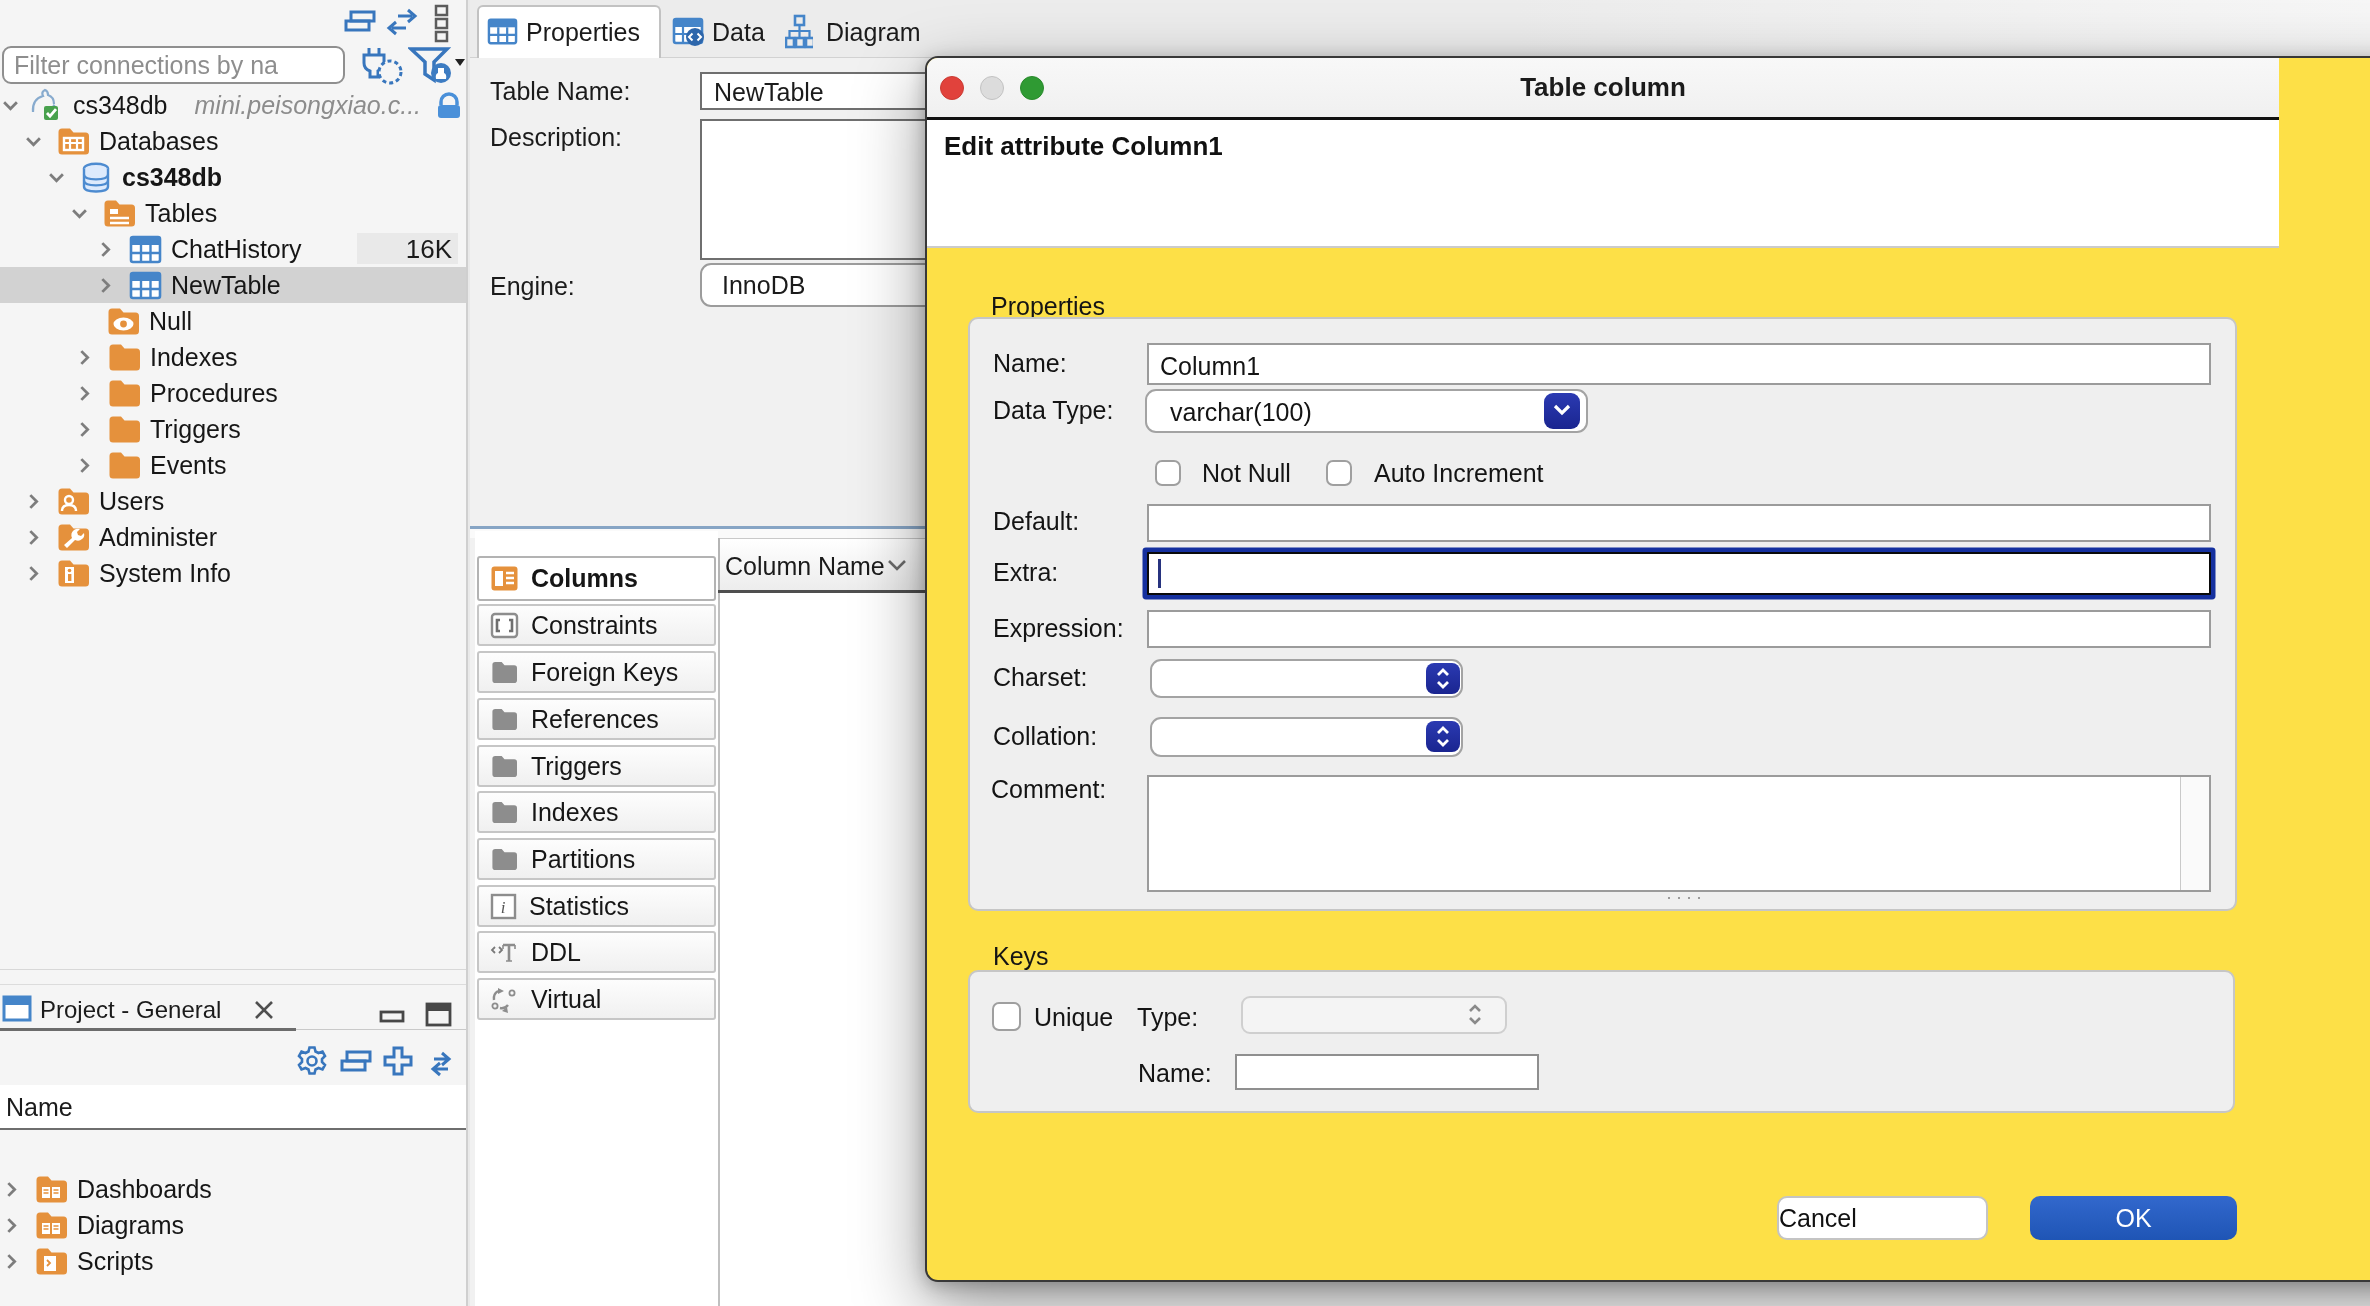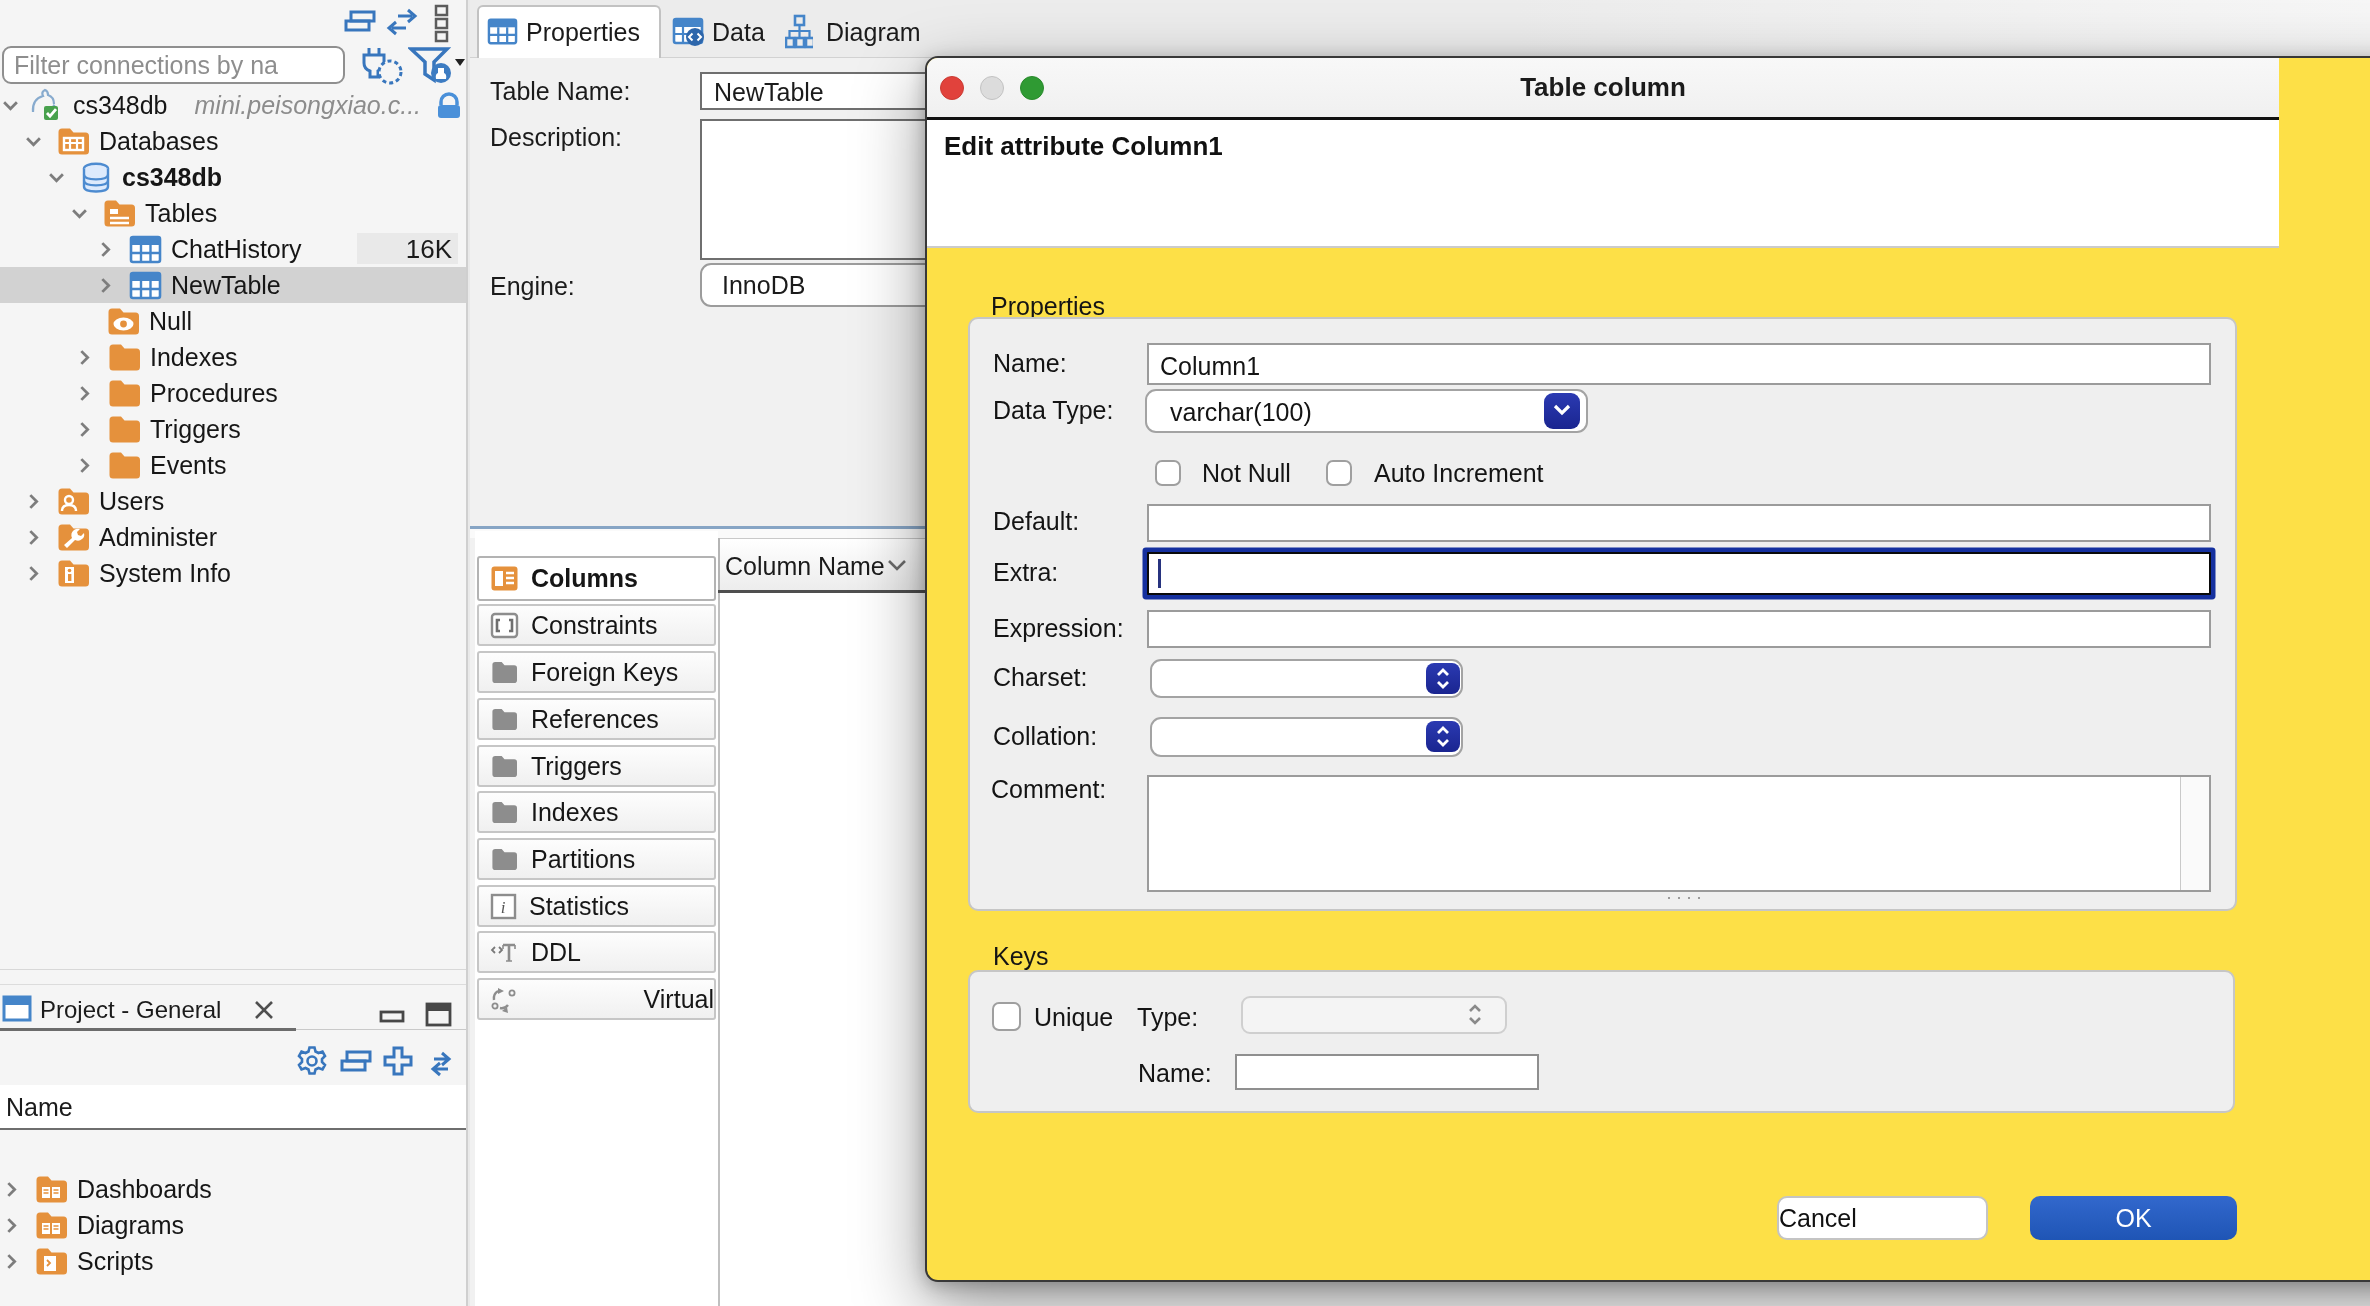--- a/index.html
+++ b/index.html
@@ -134,21 +134,21 @@
       <span class="lbl">Statistics</span>
     </div>
     <div class="vtab" style="top:393px;">
       <svg width="29" height="27" viewBox="0 0 29 27">
         <path d="M5 8 l-3 3 3 3 M9 8 l3 3 -3 3" stroke="#7a7a7a" stroke-width="1.8" fill="none"></path>
         <path d="M13 6 h12 M19 6 v16" stroke="#8d8d8d" stroke-width="2.6" fill="none"></path>
         <path d="M13 6 v4 M25 6 v4 M19 22 h-3 m3 0 h3" stroke="#8d8d8d" stroke-width="1.6" fill="none"></path>
       </svg>
       <span class="lbl">DDL</span>
     </div>
-    <div class="vtab" style="top:440px;justify-content:space-between;">
+    <div class="vtab" style="top:440px;">
       <svg width="29" height="27" viewBox="0 0 29 27">
         <path d="M8 5 q-5 3 -4 9 M10 22 q5 1 8 -3" stroke="#8d8d8d" stroke-width="2.4" fill="none"></path>
         <path d="M8 2 l6 3 -6 3 z M12 25 l5 -4 1 6 z" fill="#8d8d8d"></path>
         <circle cx="22" cy="7" r="2.6" fill="none" stroke="#8d8d8d" stroke-width="1.8"></circle>
         <circle cx="5" cy="20" r="2.6" fill="none" stroke="#8d8d8d" stroke-width="1.8"></circle>
       </svg>
       <span class="lbl">Virtual</span>
     </div>
   </div>
 </div>

